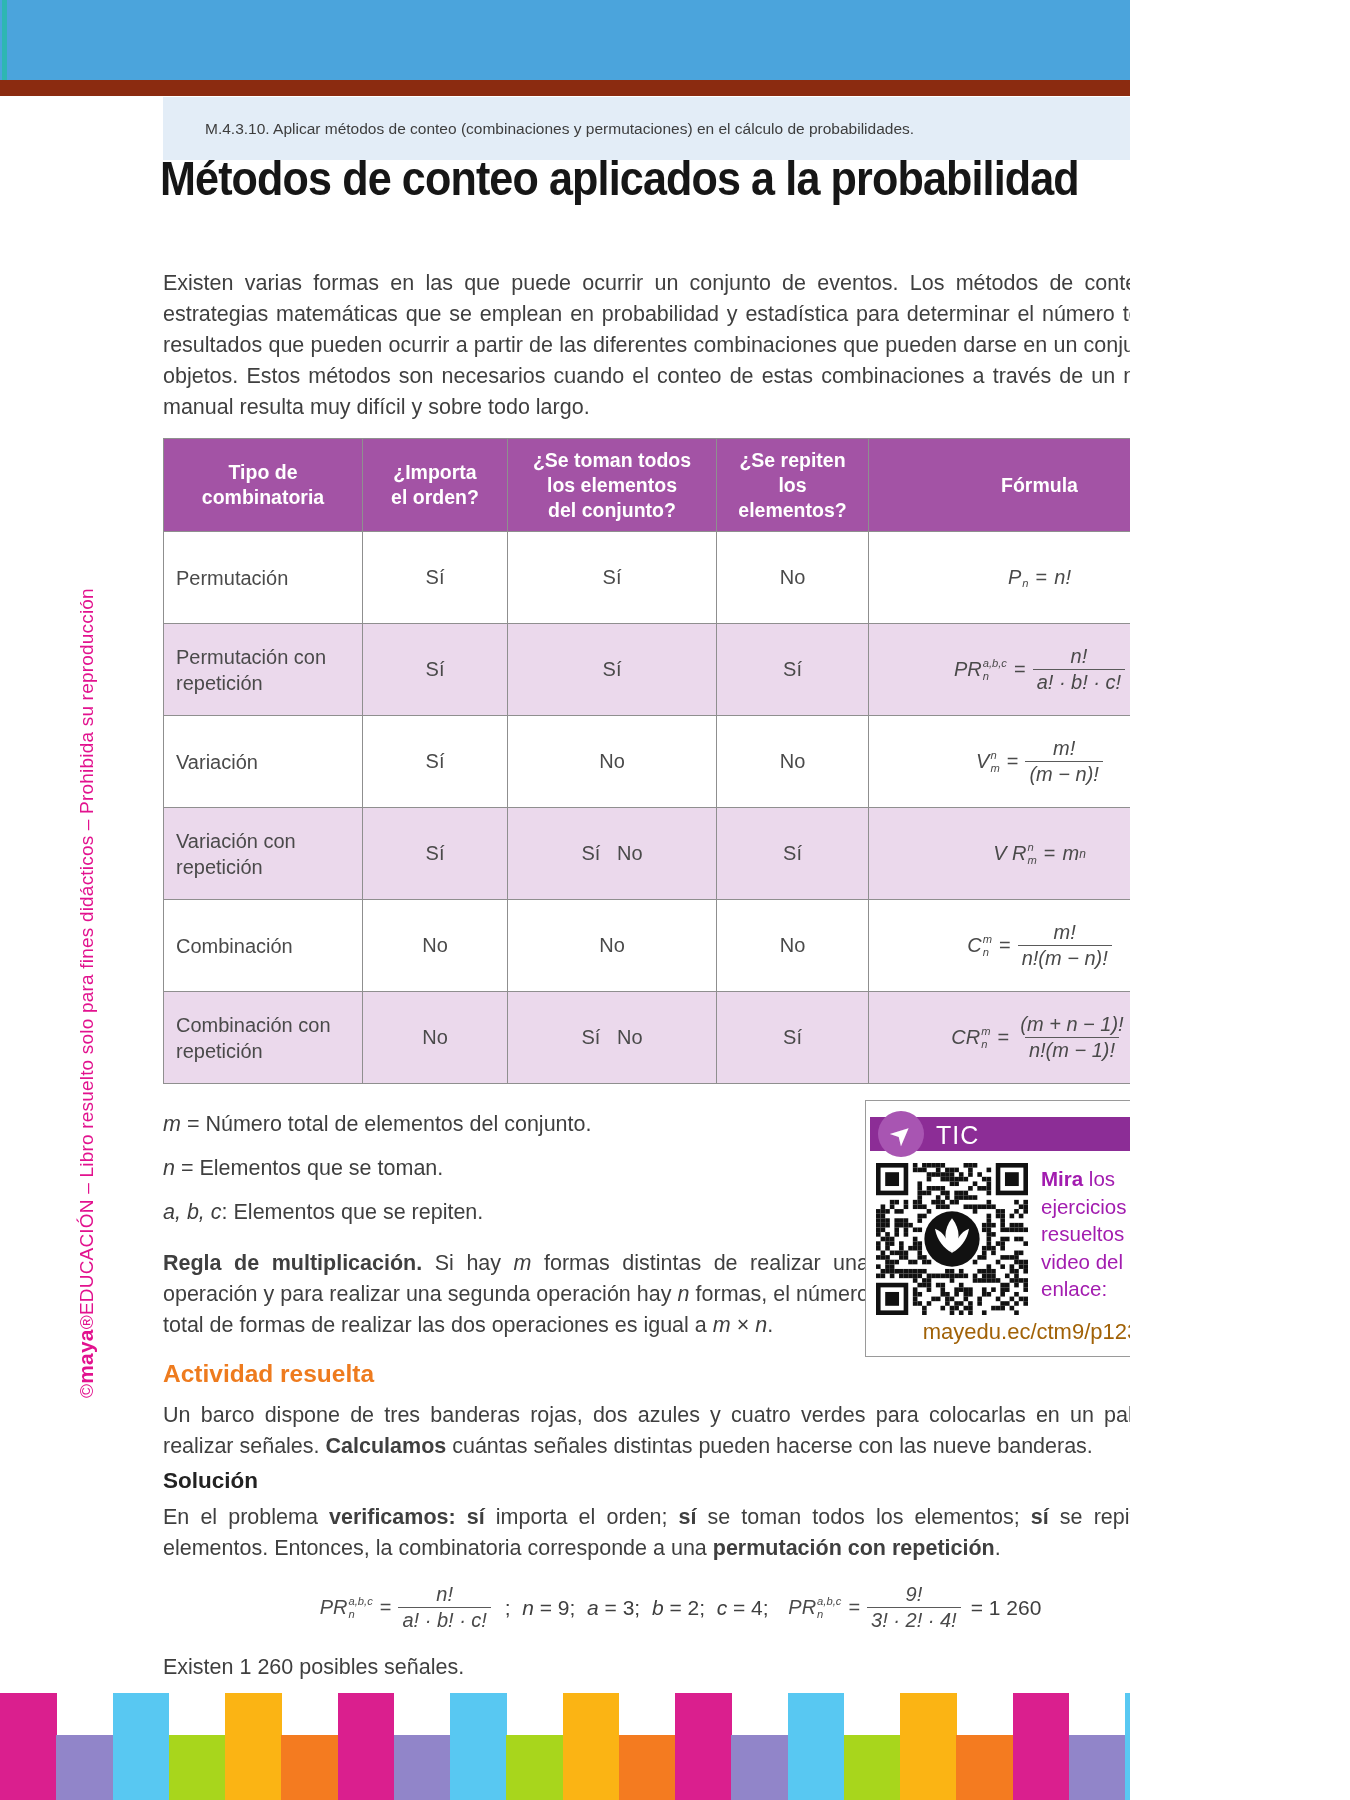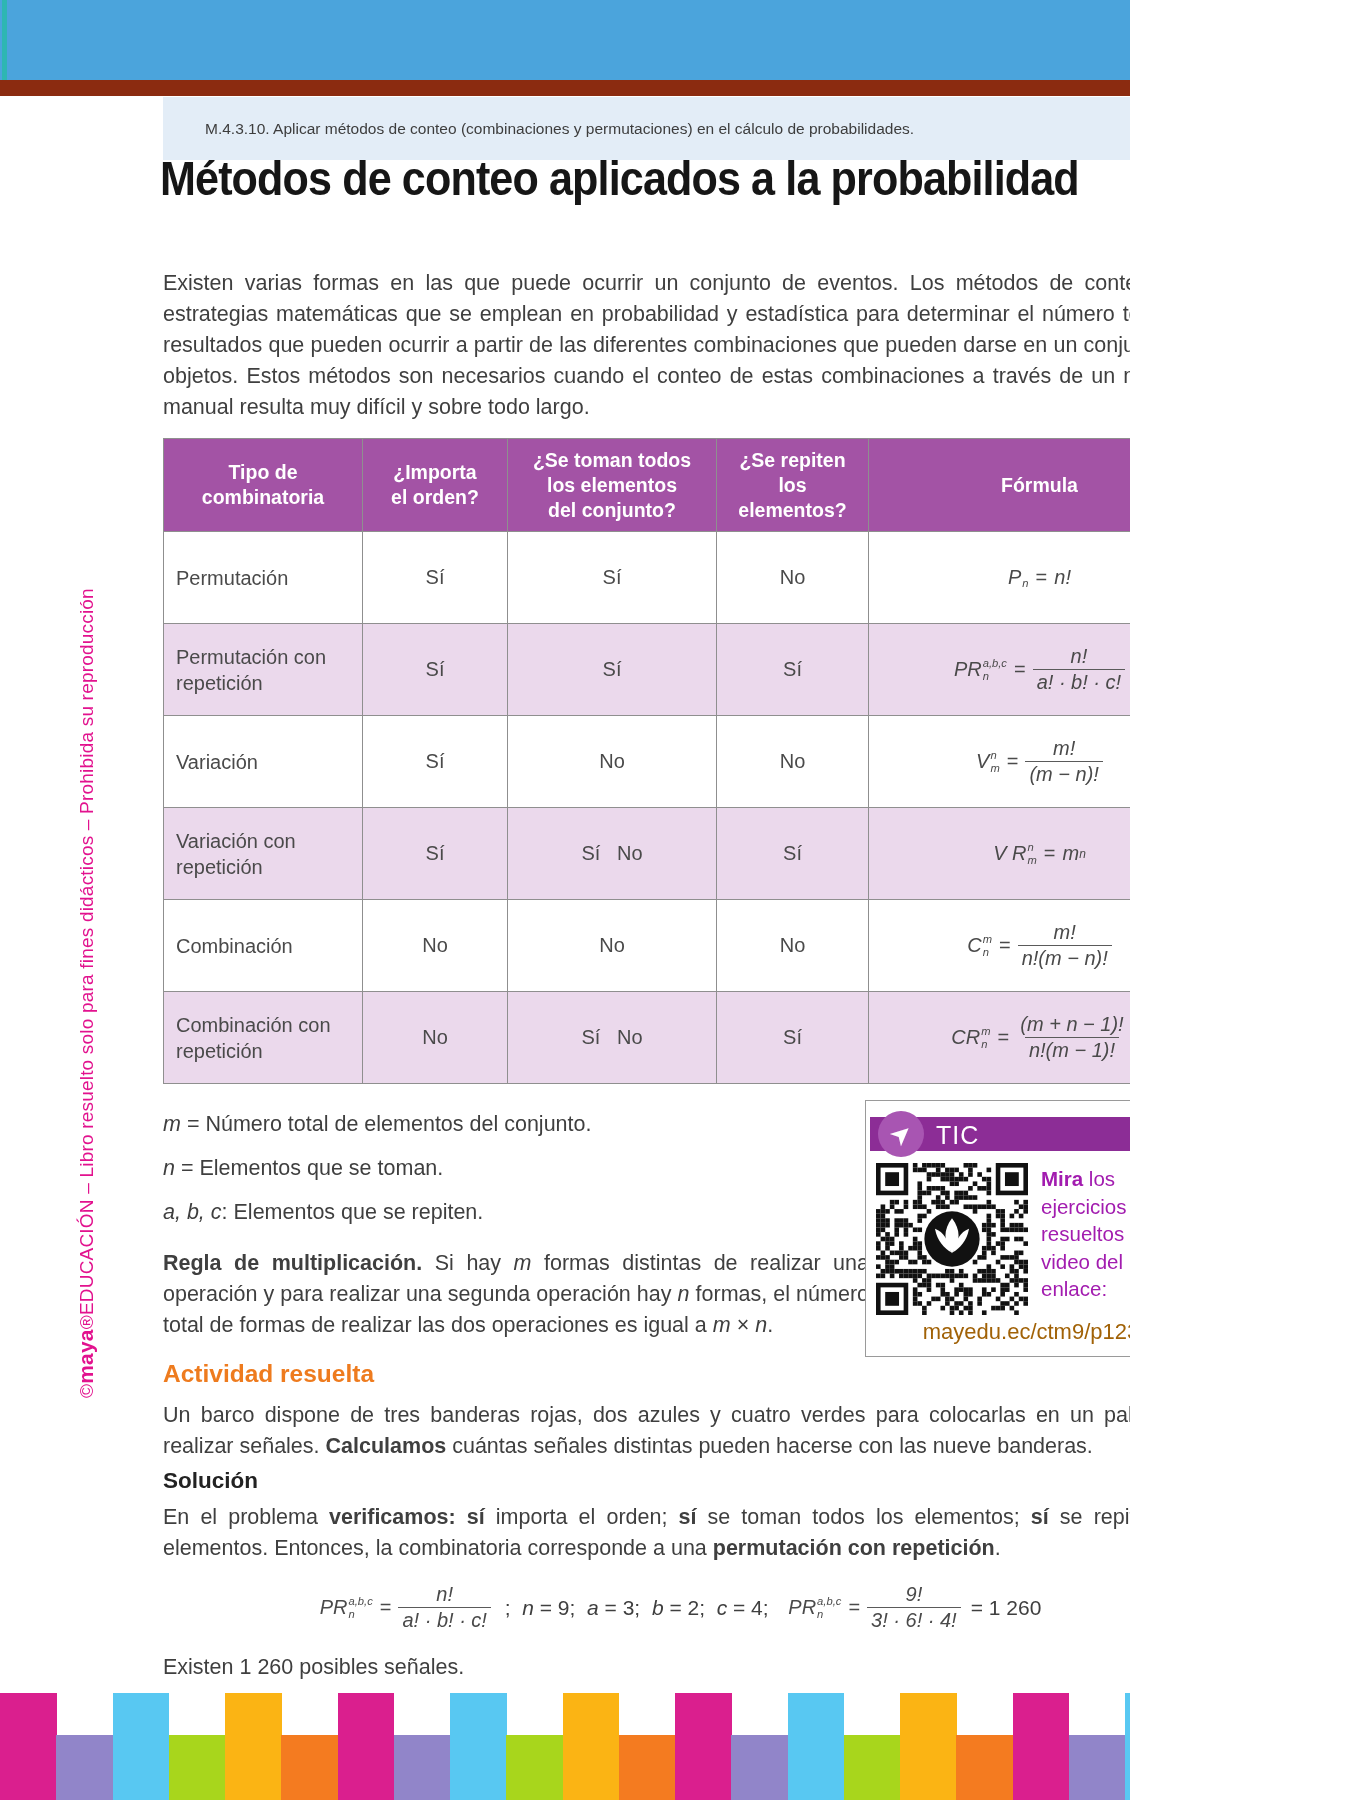--- a/index.html
+++ b/index.html
@@ -594,21 +594,21 @@
       <span class="mid"><span> ;  </span><span style="font-style: italic;">n</span><span> = 9;  </span><span style="font-style: italic;">a</span><span> = 3;  </span><span style="font-style: italic;">b</span><span> = 2;  </span><span style="font-style: italic;">c</span><span> = 4;  </span></span>
       <span class="formula">
         <span>PR</span>
         <span class="ss">
           <span class="f-sup">a,b,c</span>
           <span class="f-sub">n</span>
         </span>
         <span class="f-eq">=</span>
         <span class="frac">
           <span class="num">9!</span>
-          <span class="den">3! · 6! · 4!</span>
+          <span class="den">3! · 2! · 4!</span>
         </span>
       </span>
       <span class="result">= 1 260</span>
     </div>
   <div class="closing">Existen 1 260 posibles señales.</div>
 
   <div class="page-tab" style="background: rgb(181, 207, 234);">
     <span class="page-num">123</span>
     <span class="bigdot"></span>
     <span class="dotline"></span>

